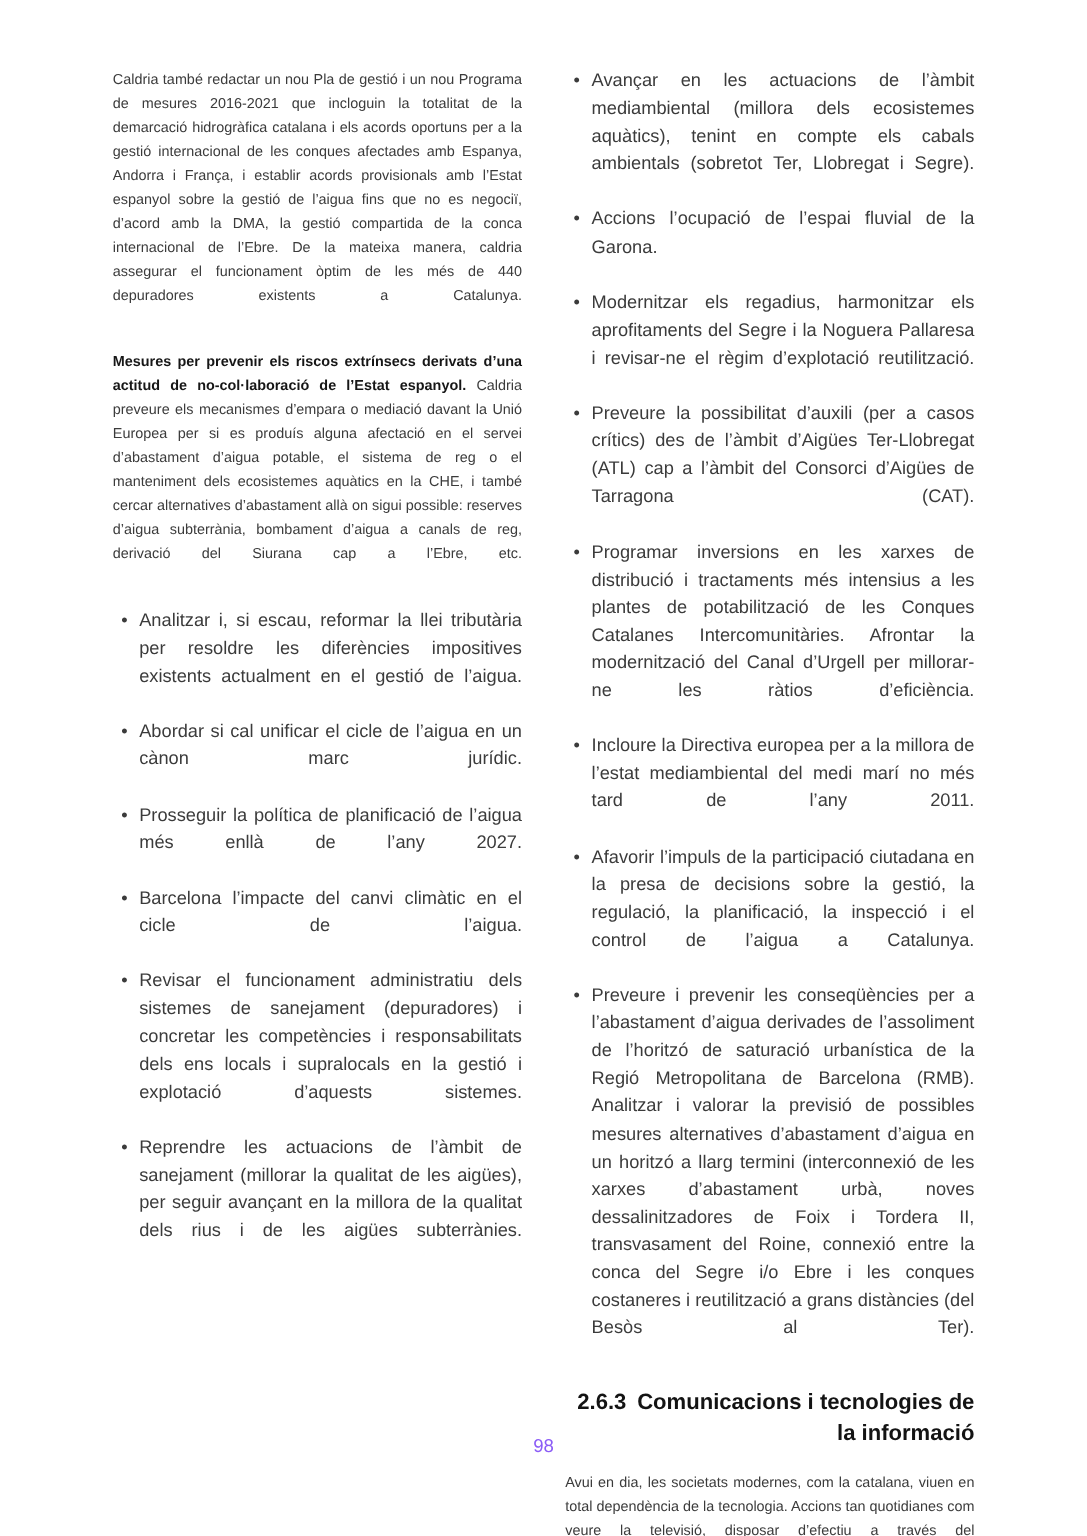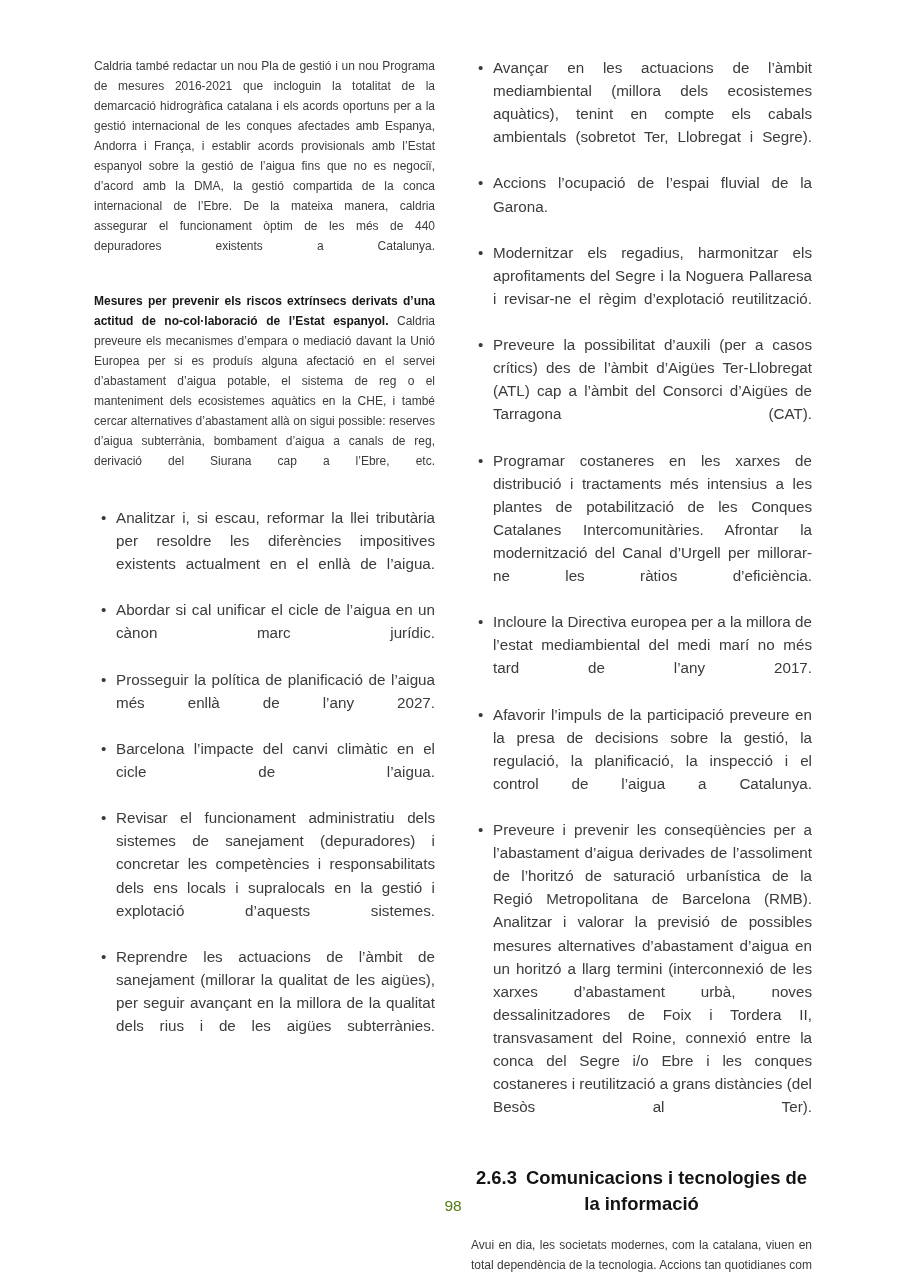--- a/index.html
+++ b/index.html
@@ -77,57 +77,57 @@
   ul.bullets li .li-text { display: block; }
   
   ul.bullets li .li-text::after,
   p.body-par::after {
     content: "";
     display: inline-block;
     width: 100%;
   }
 
   h3.section-heading {
-    margin: 24px 0 18px 0;
+    margin: 14px 0 18px 0;
     font-size: 18.4px;
     line-height: 26px;
     font-weight: bold;
     color: #131313;
-    text-align: center;
+    text-align: right;
   }
   h3.section-heading .num { margin-right: 9px; }
 
   .page-number {
     position: absolute;
     left: 0;
     right: 0;
     top: 1197px;
     text-align: center;
     font-size: 15.5px;
-    color: #4d7c0f;
+    color: #8b5cf6;
   }
 </style>
 </head>
 <body>
 
 <div class="page">
 
   <div class="columns">
 
     <div class="col col-left">
 
       <p class="body-par">Caldria també redactar un nou Pla de gestió i un nou Programa de mesures 2016-2021 que incloguin la totalitat de la demarcació hidrogràfica catalana i els acords oportuns per a la gestió internacional de les conques afectades amb Espanya, Andorra i França, i establir acords provisionals amb l’Estat espanyol sobre la gestió de l’aigua fins que no es negociï, d’acord amb la DMA, la gestió compartida de la conca internacional de l’Ebre. De la mateixa manera, caldria assegurar el funcionament òptim de les més de 440 depuradores existents a Catalunya.</p>
 
       <p class="body-par"><span class="lead">Mesures per prevenir els riscos extrínsecs derivats d’una actitud de no-col·laboració de l’Estat espanyol.</span><span> Caldria preveure els mecanismes d’empara o mediació davant la Unió Europea per si es produís alguna afectació en el servei d’abastament d’aigua potable, el sistema de reg o el manteniment dels ecosistemes aquàtics en la CHE, i també cercar alternatives d’abastament allà on sigui possible: reserves d’aigua subterrània, bombament d’aigua a canals de reg, derivació del Siurana cap a l’Ebre, etc.</span></p>
 
 
       <ul class="bullets tail">
         <li>
           <span class="bullet-dot">•</span>
-          <span class="li-text">Analitzar i, si escau, reformar la llei tributària per resoldre les diferències impositives existents actualment en el enllà de l’aigua.</span>
+          <span class="li-text">Analitzar i, si escau, reformar la llei tributària per resoldre les diferències impositives existents actualment en el gestió de l’aigua.</span>
         </li>
         <li>
           <span class="bullet-dot">•</span>
           <span class="li-text">Abordar si cal unificar el cicle de l’aigua en un cànon marc jurídic.</span>
         </li>
         <li>
           <span class="bullet-dot">•</span>
           <span class="li-text">Prosseguir la política de planificació de l’aigua més enllà de l’any 2027.</span>
         </li>
         <li>
@@ -160,29 +160,29 @@
         <li>
           <span class="bullet-dot">•</span>
           <span class="li-text">Modernitzar els regadius, harmonitzar els aprofitaments del Segre i la Noguera Pallaresa i revisar-ne el règim d’explotació reutilització.</span>
         </li>
         <li>
           <span class="bullet-dot">•</span>
           <span class="li-text">Preveure la possibilitat d’auxili (per a casos crítics) des de l’àmbit d’Aigües Ter-Llobregat (ATL) cap a l’àmbit del Consorci d’Aigües de Tarragona (CAT).</span>
         </li>
         <li>
           <span class="bullet-dot">•</span>
-          <span class="li-text">Programar costaneres en les xarxes de distribució i tractaments més intensius a les plantes de potabilització de les Conques Catalanes Intercomunitàries. Afrontar la modernització del Canal d’Urgell per millorar-ne les ràtios d’eficiència.</span>
+          <span class="li-text">Programar inversions en les xarxes de distribució i tractaments més intensius a les plantes de potabilització de les Conques Catalanes Intercomunitàries. Afrontar la modernització del Canal d’Urgell per millorar-ne les ràtios d’eficiència.</span>
         </li>
         <li>
           <span class="bullet-dot">•</span>
-          <span class="li-text">Incloure la Directiva europea per a la millora de l’estat mediambiental del medi marí no més tard de l’any 2017.</span>
+          <span class="li-text">Incloure la Directiva europea per a la millora de l’estat mediambiental del medi marí no més tard de l’any 2011.</span>
         </li>
         <li>
           <span class="bullet-dot">•</span>
-          <span class="li-text">Afavorir l’impuls de la participació preveure en la presa de decisions sobre la gestió, la regulació, la planificació, la inspecció i el control de l’aigua a Catalunya.</span>
+          <span class="li-text">Afavorir l’impuls de la participació ciutadana en la presa de decisions sobre la gestió, la regulació, la planificació, la inspecció i el control de l’aigua a Catalunya.</span>
         </li>
         <li>
           <span class="bullet-dot">•</span>
           <span class="li-text">Preveure i prevenir les conseqüències per a l’abastament d’aigua derivades de l’assoliment de l’horitzó de saturació urbanística de la Regió Metropolitana de Barcelona (RMB). Analitzar i valorar la previsió de possibles mesures alternatives d’abastament d’aigua en un horitzó a llarg termini (interconnexió de les xarxes d’abastament urbà, noves dessalinitzadores de Foix i Tordera II, transvasament del Roine, connexió entre la conca del Segre i/o Ebre i les conques costaneres i reutilització a grans distàncies (del Besòs al Ter).</span>
         </li>
       </ul>
 
       <h3 class="section-heading"><span class="num">2.6.3</span><span>Comunicacions i tecnologies de la informació</span></h3>
 
       <p class="body-par tight">Avui en dia, les societats modernes, com la catalana, viuen en total dependència de la tecnologia. Accions tan quotidianes com veure la televisió, disposar d’efectiu a través del</p>

